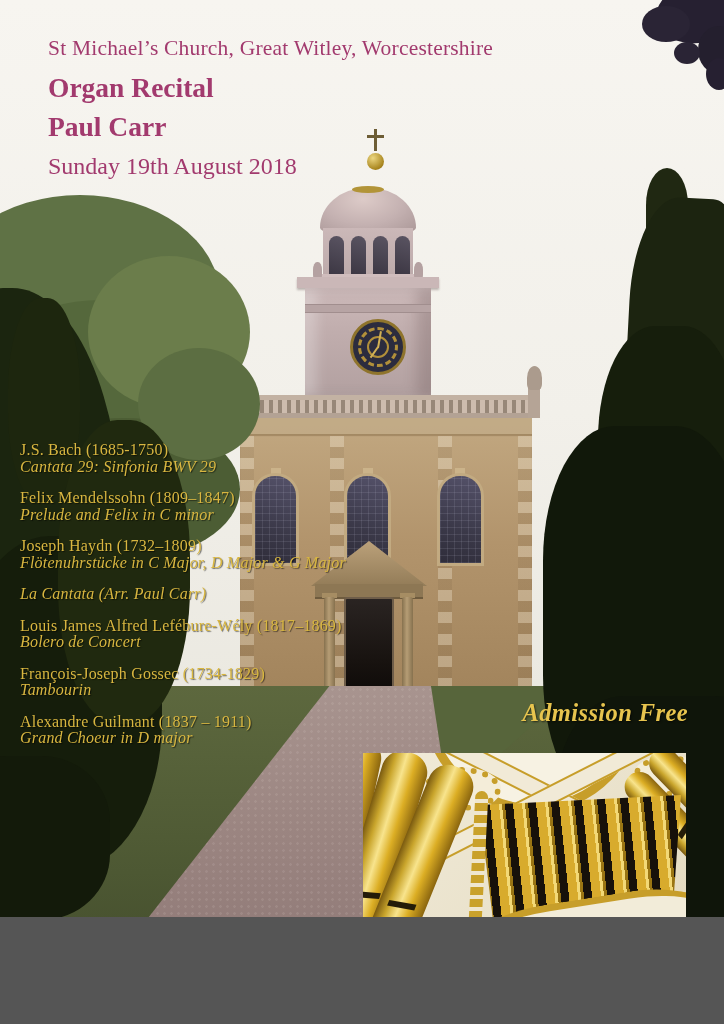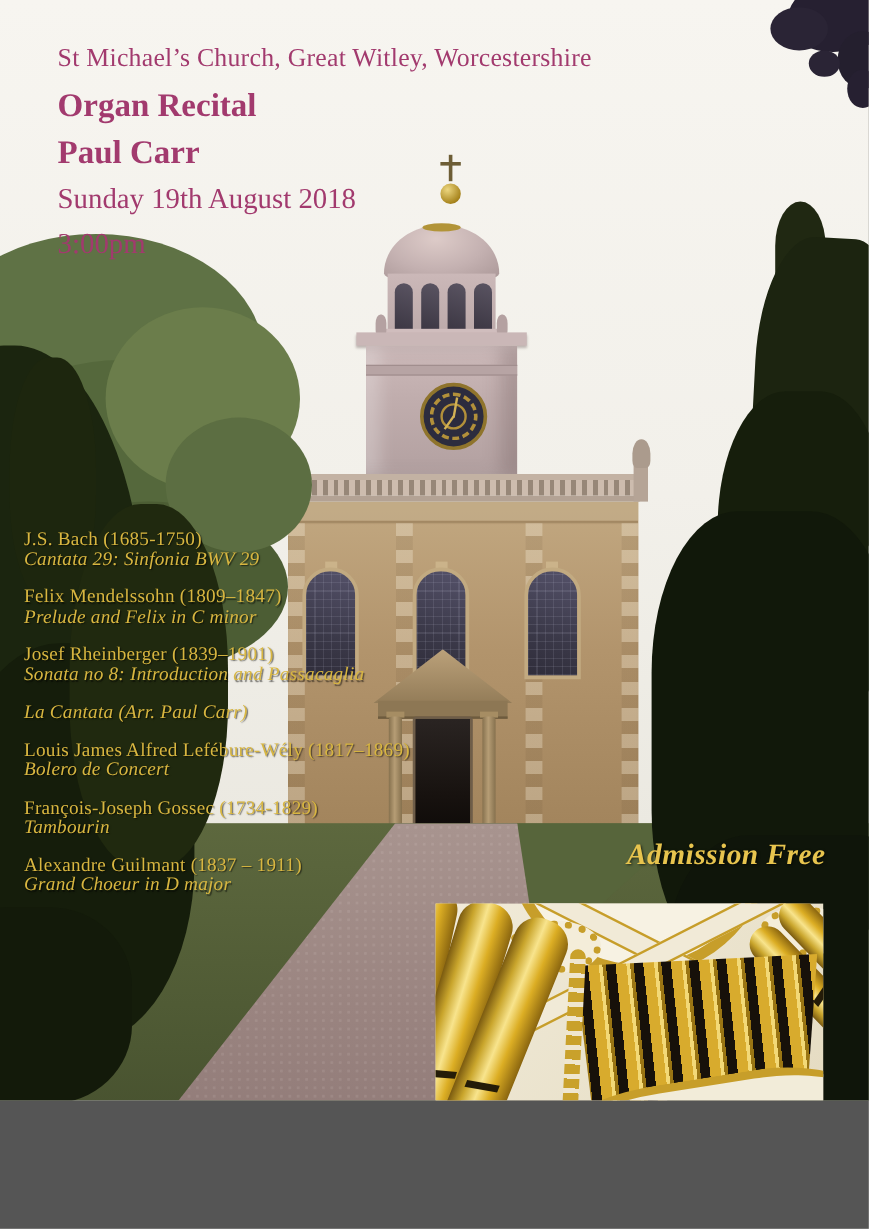--- a/index.html
+++ b/index.html
@@ -202,35 +202,34 @@
   <div class="abs z2" style="left:628px;top:198px;width:112px;height:264px;background:#1c2410;border-radius:40% 30% 20% 20%;transform:rotate(3deg);"></div>
   <div class="abs z2" style="left:598px;top:326px;width:142px;height:284px;background:#161e0c;border-radius:40%;"></div>
   <div class="abs z2" style="left:543px;top:426px;width:204px;height:384px;background:#11180a;border-radius:35%;"></div>
   <div class="abs z2" style="left:556px;top:696px;width:226px;height:324px;background:#0f150a;border-radius:30%;"></div>
 
   <div class="abs header">
     <div class="h-venue">St Michael’s Church, Great Witley, Worcestershire</div>
     <div class="h-title">Organ Recital</div>
     <div class="h-perf">Paul Carr</div>
     <div class="h-date">Sunday 19th August 2018</div>
-    <div class="h-time">3:00pm</div>
   </div>
 
   <div class="abs program">
     <div class="p-item">
       <div>J.S. Bach (1685-1750)</div>
       <div class="p-piece">Cantata 29: Sinfonia BWV 29</div>
     </div>
     <div class="p-item">
       <div>Felix Mendelssohn (1809–1847)</div>
       <div class="p-piece">Prelude and Felix in C minor</div>
     </div>
     <div class="p-item">
-      <div>Josef Rheinberger (1839–1901)</div>
-      <div class="p-piece">Sonata no 8: Introduction and Passacaglia</div>
+      <div>Joseph Haydn (1732–1809)</div>
+      <div class="p-piece">Flötenuhrstücke in C Major, D Major &amp; G Major</div>
     </div>
     <div class="p-item">
       <div class="p-piece">La Cantata (Arr. Paul Carr)</div>
     </div>
     <div class="p-item">
       <div>Louis James Alfred Lefébure-Wély (1817–1869)</div>
       <div class="p-piece">Bolero de Concert</div>
     </div>
     <div class="p-item">
       <div>François-Joseph Gossec (1734-1829)</div>

